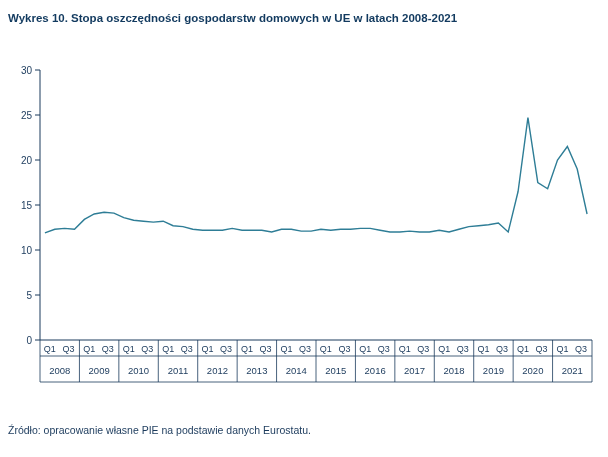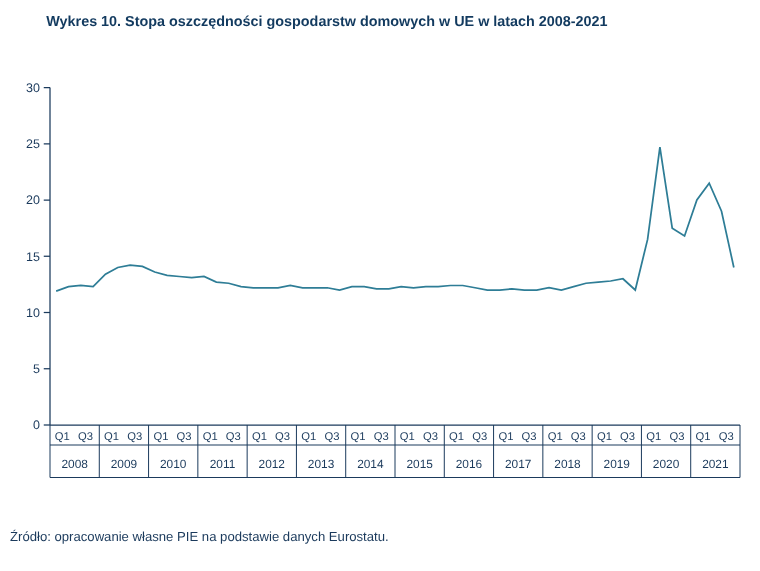--- a/index.html
+++ b/index.html
@@ -17,21 +17,20 @@
   }
   #chart-title {
     position: absolute;
     left: 8px;
     top: 8px;
     width: 560px;
     font-size: 11.5px;
     font-weight: bold;
     color: #123a5f;
     line-height: 1.9;
-    margin-left: 29px;
   }
   #chart-title .line2 {
     display: block;
     padding-left: 78px;
   }
   #plot-area {
     position: absolute;
     left: 0;
     top: 58px;
     width: 608px;

